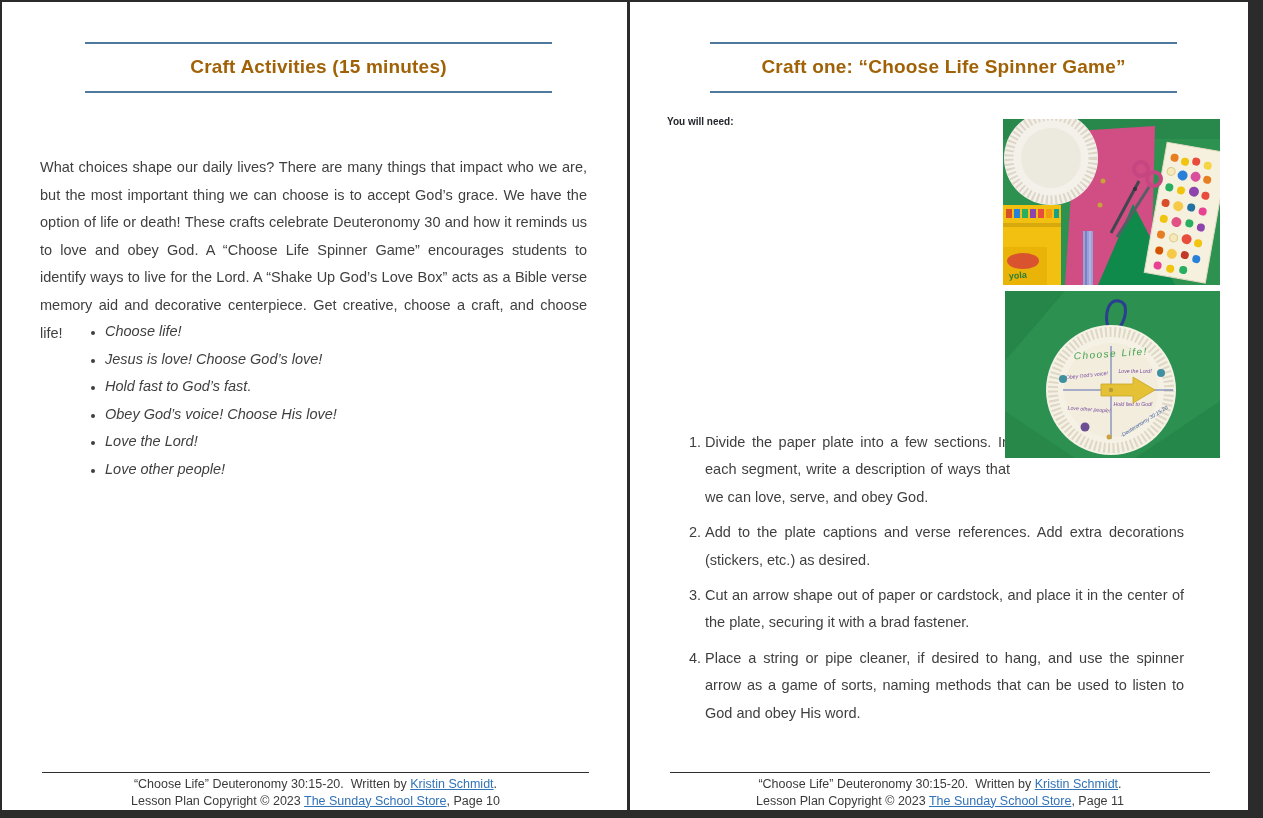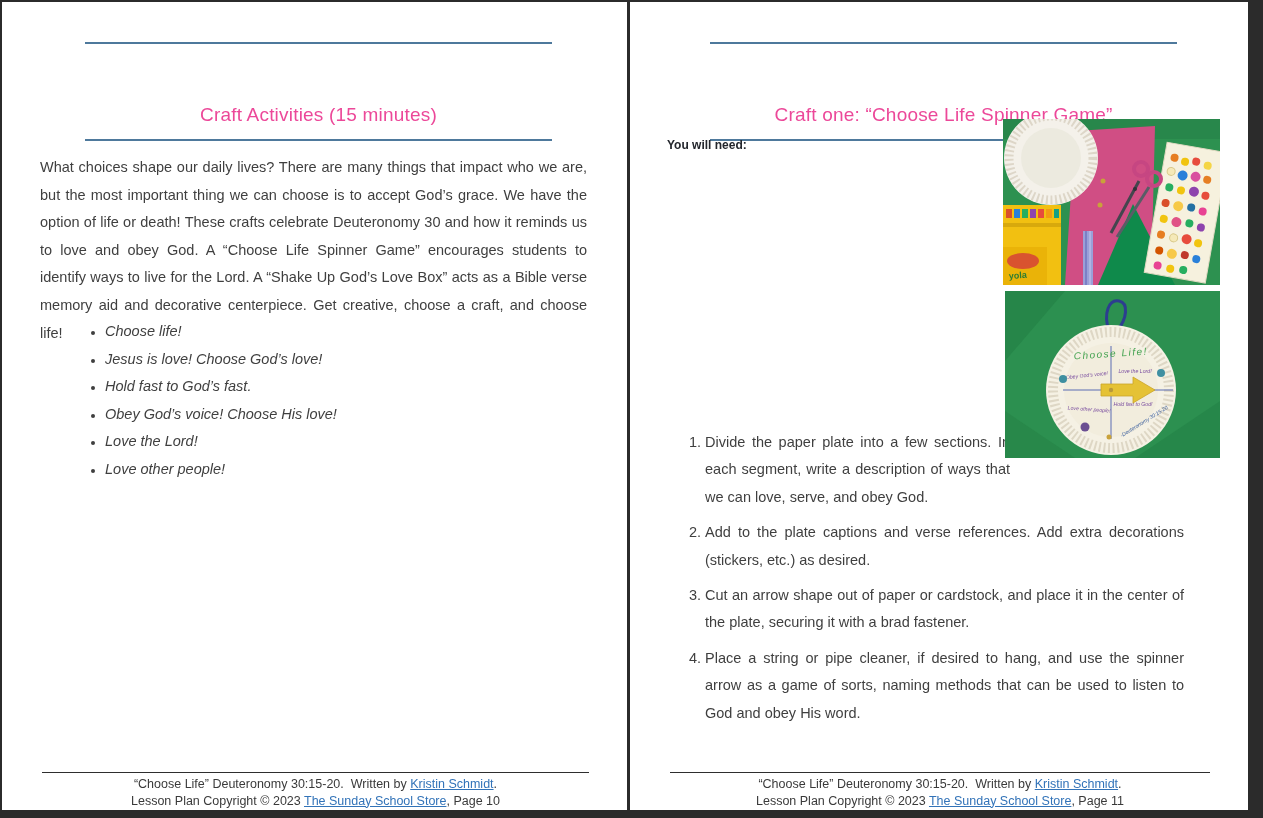--- a/index.html
+++ b/index.html
@@ -17,33 +17,31 @@
   .page-right { left:630px; width:618px; }
 
   .title-block {
     position:absolute; top:40px;
     border-top:2px solid #4e799c; border-bottom:2px solid #4e799c;
     padding:11px 0 12px 0; text-align:center; width:467px;
   }
   .page-left  .title-block { left:83px; }
   .page-right .title-block { left:80px; }
   .title-block h1 {
-    font-size:19px; font-weight:400; color:#ec4899; letter-spacing:.2px;
+    font-size:19px; font-weight:700; color:#a16207; letter-spacing:.2px;
     line-height:24px;
-    margin-top:48px;
   }
 
   .intro {
     position:absolute; top:104px; left:38px; width:547px;
     font-size:14.5px; line-height:27.6px; text-align:justify;margin-top:48px;
   }
   .subhead {
-    font-weight:700; color:#23262c; font-size:12px; line-height:27.6px;
+    font-weight:700; color:#23262c; font-size:10px; line-height:27.6px;
     white-space:pre-wrap;
-    margin-top:24px;
   }
   .verses-head { position:absolute; top:303px; left:38px; width:547px; }
 
   ul.verses {
     position:absolute; top:316px; left:38px; width:547px;
     list-style:disc; margin-left:0; padding-left:65px;
     font-size:14.5px; font-style:italic; line-height:27.6px;
   }
   ul.verses li::marker { color:#3f3f3f; font-size:.85em; }
 

